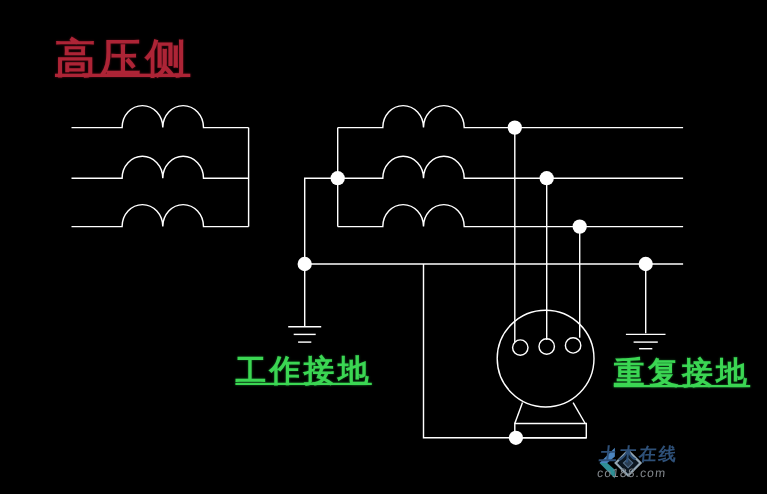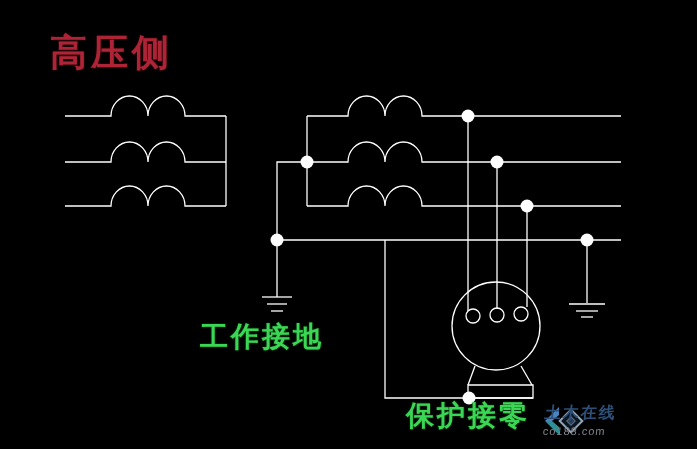--- a/index.html
+++ b/index.html
@@ -1,21 +1,21 @@
 <!DOCTYPE html>
 <html><head>
 <meta charset="utf-8">
 <style>
   html,body{margin:0;padding:0;background:#000;}
   .stage{
     position:relative;width:697px;height:449px;background:#000000;
     overflow:hidden;font-family:"Liberation Sans",sans-serif;
   }
   .stage svg{position:absolute;left:0;top:0;}
-  .label{position:absolute;white-space:nowrap;line-height:1;}
+  .label{position:absolute;white-space:nowrap;line-height:1;text-decoration:underline;}
   .title{
     font-size:37px;font-weight:bold;letter-spacing:4px;color:#ad2436;
     text-shadow:0 0 2px #5a0d18;
   }
   .ground-label{
     font-size:28px;font-weight:bold;letter-spacing:3px;color:#3bd653;
     text-shadow:0 0 2px #156b26;
   }
   .watermark{
     position:absolute;left:544px;top:403px;display:flex;align-items:flex-start;gap:5px;
@@ -91,24 +91,24 @@
       <circle cx="307" cy="162" r="6.5"></circle>
       <circle cx="277" cy="240" r="6.5"></circle>
       <circle cx="587" cy="240" r="6.5"></circle>
       <circle cx="469" cy="398" r="6.5"></circle>
     </g>
   </svg>
 
   <div class="label title" style="left:50px;top:34px;">高压侧</div>
 
 
-  <div class="label ground-label" style="left:200px;top:323px;text-align:center;">工作接地</div>
+  <div class="label ground-label" style="left:214px;top:323px;text-align:center;">工作接地</div>
 
+  <div class="label ground-label" style="left:558px;top:325px;">重复接地</div>
 
-  <div class="label ground-label" style="left:406px;top:402px;">保护接零</div>
 
   <div class="watermark">
     <svg width="42" height="36" viewBox="0 0 42 36">
       <polygon points="1,18 15,4 15,12 8,18" fill="#4b85c0"></polygon>
       <polygon points="8,18 15,24 15,32 1,18" fill="#2f8f96"></polygon>
       <g transform="rotate(45 27 18)">
         <rect x="19" y="10" width="16" height="16" fill="#0c1620" stroke="#93a6b4" stroke-width="2"></rect>
         <rect x="24" y="15" width="6" height="6" fill="#2a3d52" stroke="#55708c" stroke-width="1"></rect>
       </g>
     </svg>

